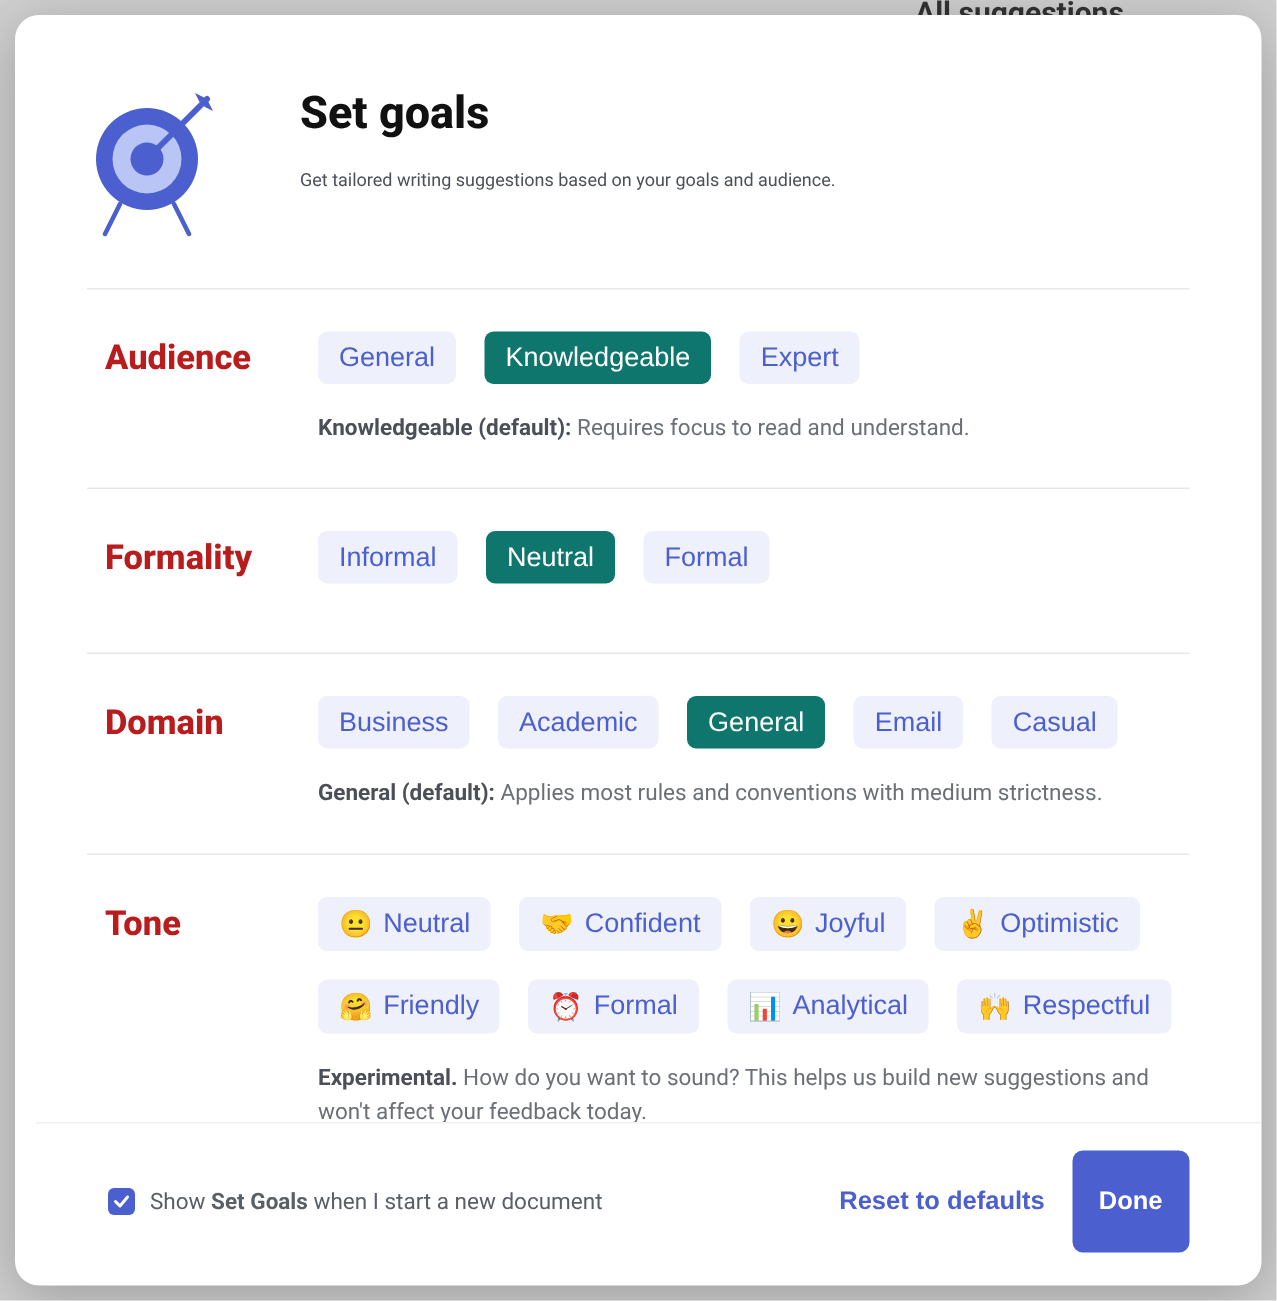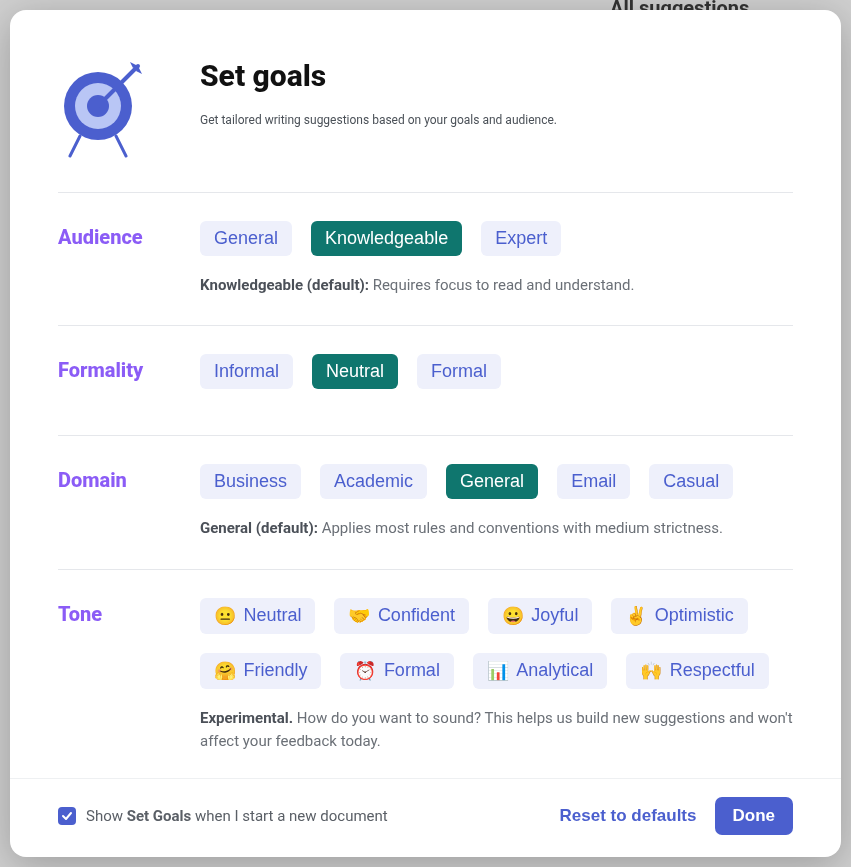--- a/index.html
+++ b/index.html
@@ -64,24 +64,25 @@
       display: flex;
       align-items: flex-start;
       gap: 52px;
       padding: 28px 0;
       border-bottom: 1px solid #e5e7eb;
     }
     .section-row.last { border-bottom: none; }
     .section-label {
       width: 90px;
       flex-shrink: 0;
-      font-size: 20px;
+      font-size: 23px;
       font-weight: 800;
-      color: #8b5cf6;
+      color: #b91c1c;
       padding-top: 4px;
+      margin-left: 12px;
     }
     .pills {
       display: flex;
       flex-wrap: wrap;
       gap: 19px;
       margin-bottom: 18px;
     }
     .pill {
       display: inline-flex;
       align-items: center;
@@ -105,20 +106,21 @@
       color: #6b7077;
       line-height: 1.55;
     }
     .desc strong { font-weight: 700; color: #4b5058; }
     .footer {
       display: flex;
       align-items: center;
       justify-content: space-between;
       padding: 18px 48px 22px 48px;
       border-top: 1px solid #eef0f2;
+      margin-left: 14px;
     }
     .footer-left {
       display: flex;
       align-items: center;
       gap: 10px;
       color: #5a5f66;
       font-size: 15px;
     }
     .checkbox {
       width: 18px;
@@ -140,21 +142,21 @@
       background: none;
       border: none;
     }
     .done-btn {
       background: #4b5fce;
       color: #fff;
       font-weight: 700;
       font-size: 17px;
       border: none;
       border-radius: 7px;
-      padding: 9px 18px;
+      padding: 24px 18px;
       cursor: pointer;
     }
     .target-svg { width: 90px; height: 100px; }
   </style>
 </head>
 <body>
 
 <div class="backdrop-text">All suggestions</div>
 
 <div class="modal">

